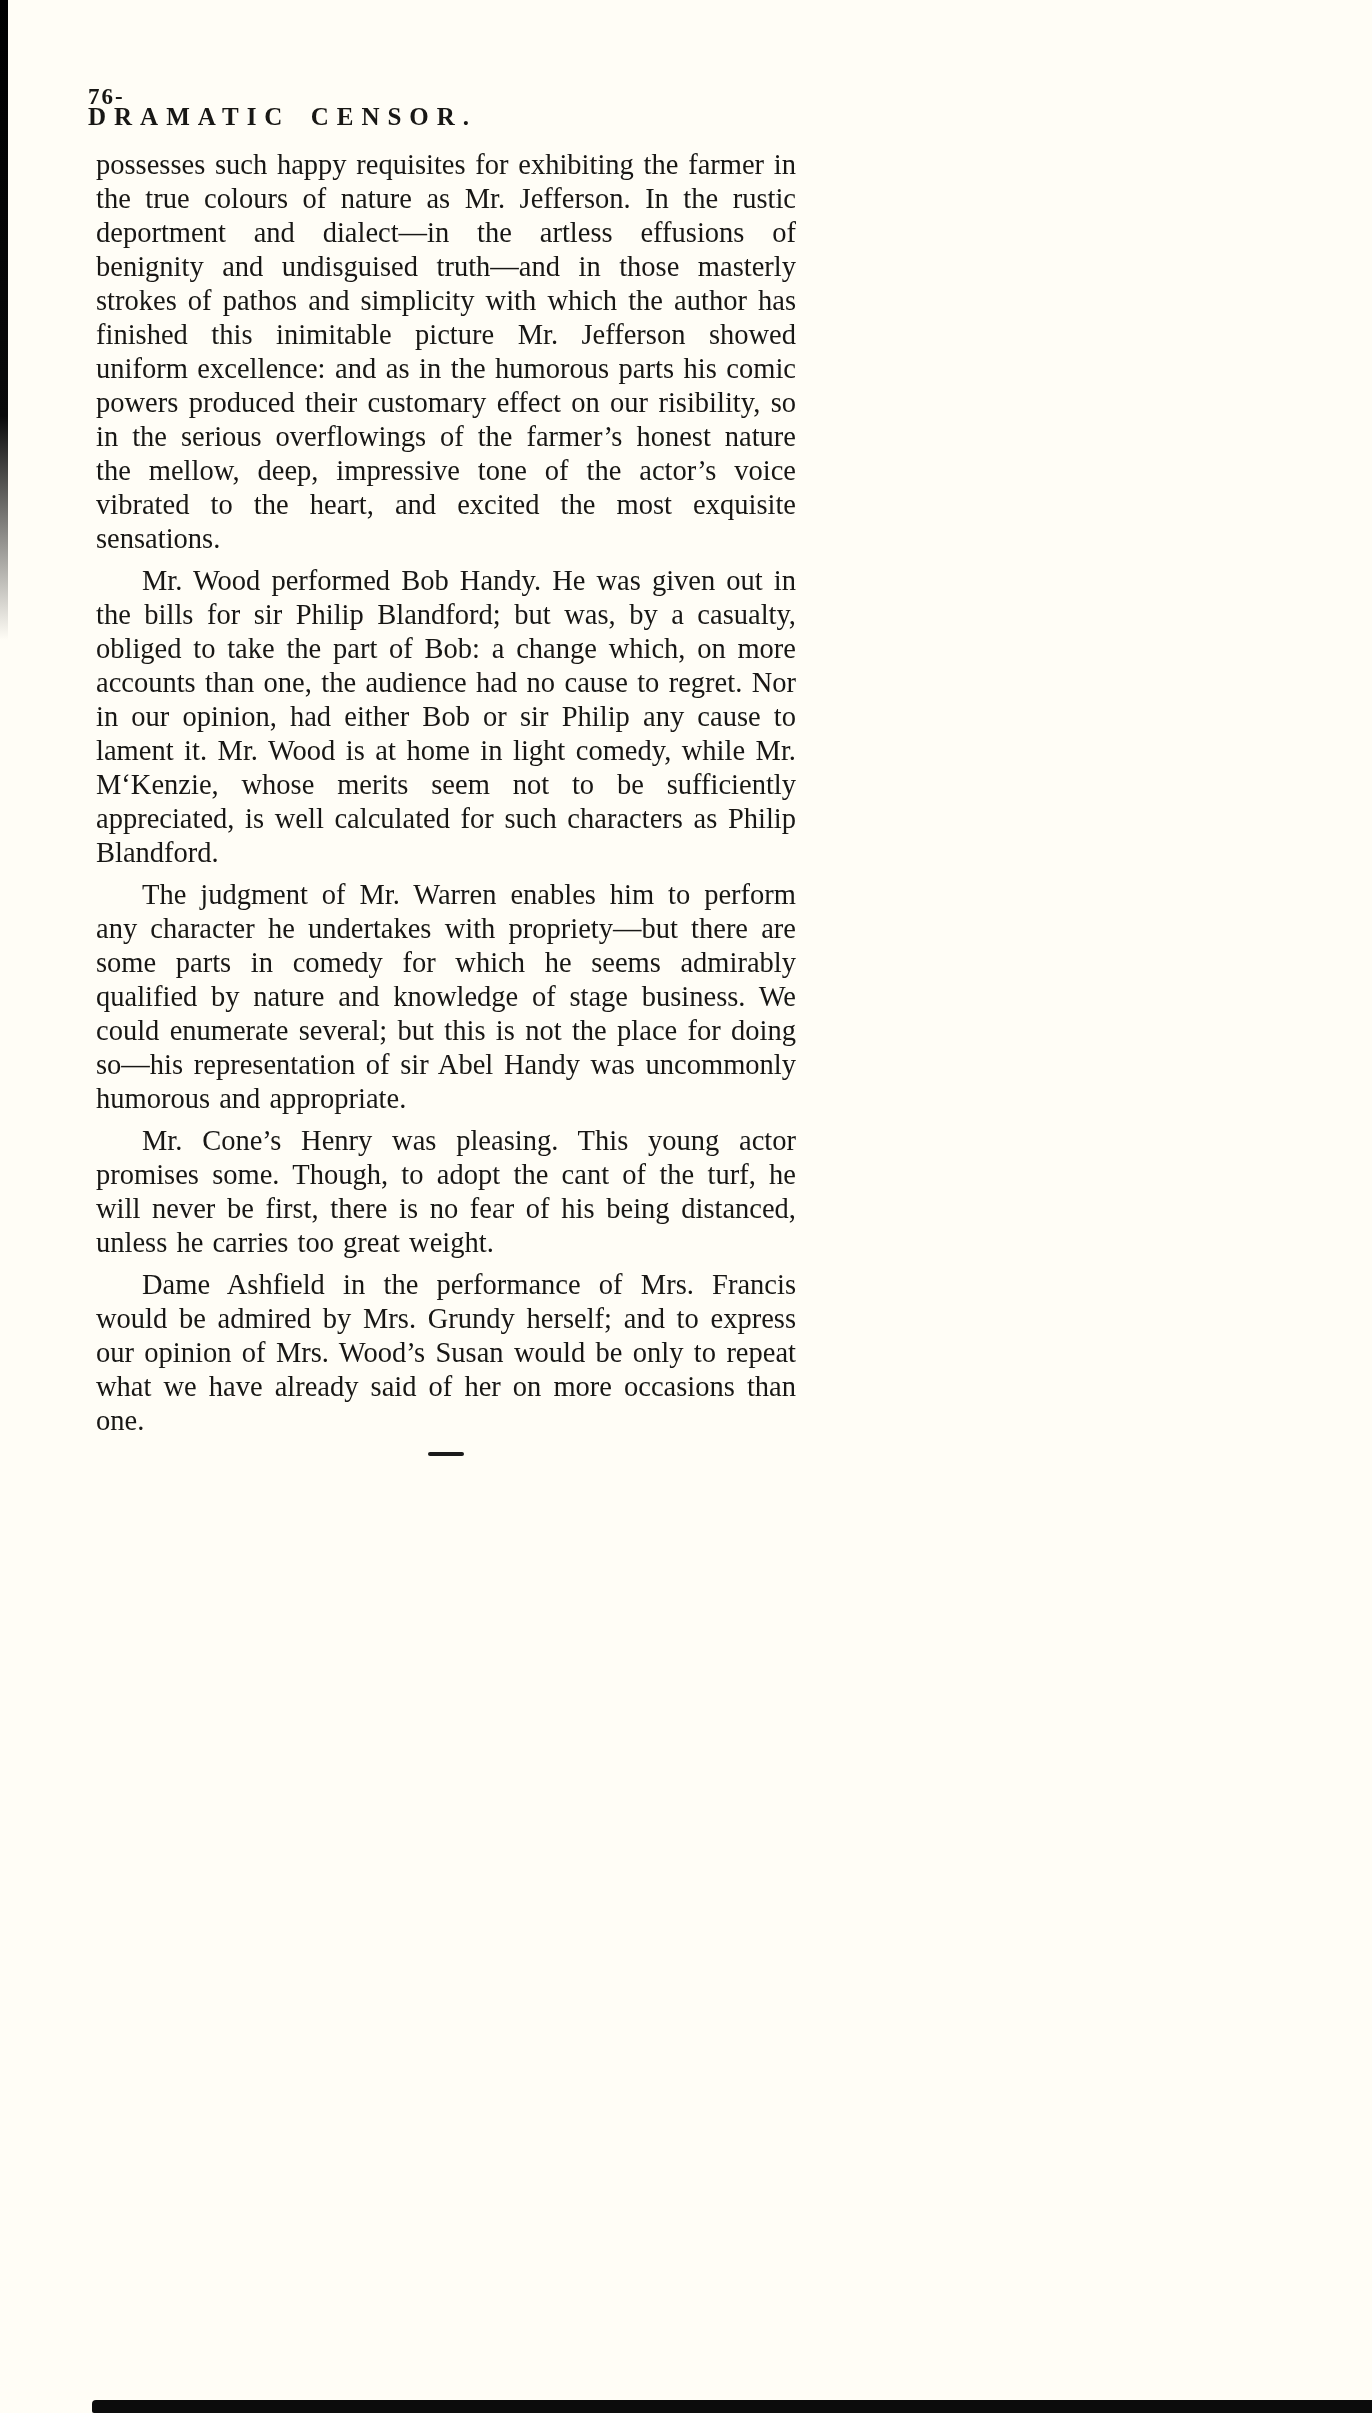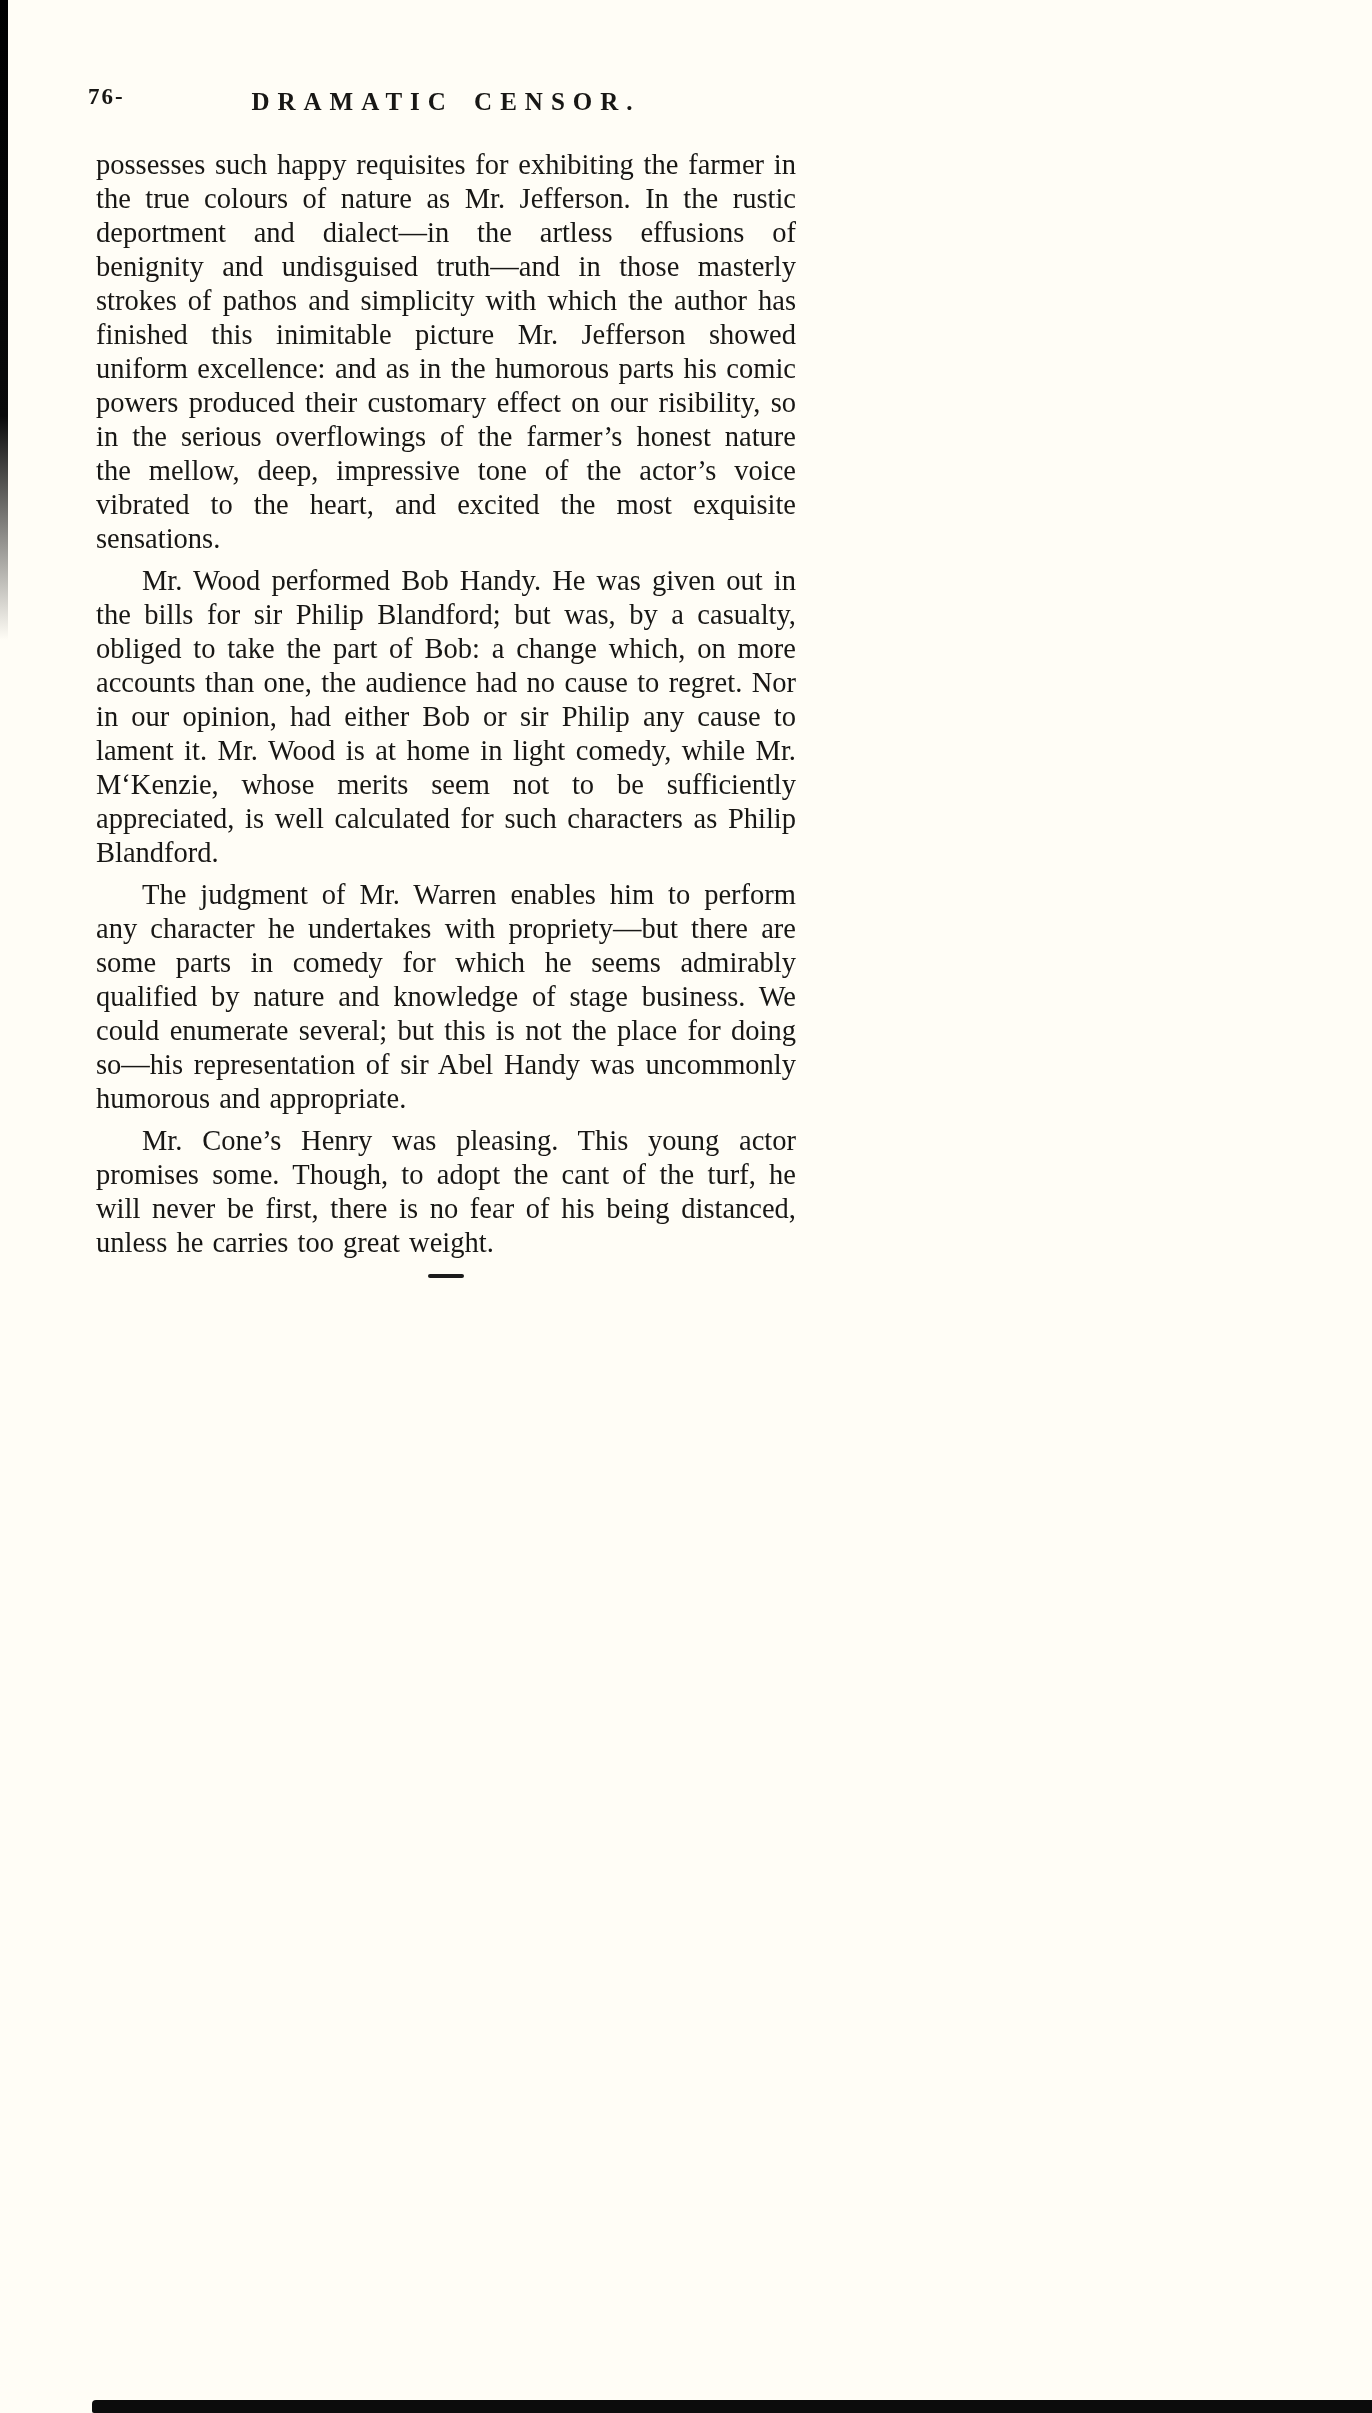--- a/index.html
+++ b/index.html
@@ -41,22 +41,22 @@
   }
   .page-number {
     position: absolute;
     left: 0; top: 0;
     font-size: 23px;
     font-weight: bold;
     letter-spacing: 2px;
   }
   .running-title {
     position: absolute;
-    left: 0; right: 0; top: 4px;
-    text-align: center;
+    left: 0; right: 0; top: 19px;
+    text-align: left;
     font-size: 25px;
     font-weight: 600;
     letter-spacing: 8px;
     word-spacing: 6px;
   }
 
   
   .body-text {
     position: absolute;
     left: 88px; top: 140px;
@@ -87,20 +87,21 @@
   <div class="header">
     <span class="page-number">76-</span>
     <div class="running-title">DRAMATIC CENSOR.</div>
   </div>
 
   <div class="body-text">
     <p>possesses such happy requisites for exhibiting the farmer in the true colours of nature as Mr. Jefferson. In the rustic deportment and dialect—in the artless effusions of benignity and undisguised truth—and in those masterly strokes of pathos and simplicity with which the author has finished this inimitable picture Mr. Jefferson showed uniform excellence: and as in the humorous parts his comic powers produced their customary effect on our risibility, so in the serious overflowings of the farmer’s honest nature the mellow, deep, impressive tone of the actor’s voice vibrated to the heart, and excited the most exquisite sensations.</p>
     <p class="indent">Mr. Wood performed Bob Handy. He was given out in the bills for sir Philip Blandford; but was, by a casualty, obliged to take the part of Bob: a change which, on more accounts than one, the audience had no cause to regret. Nor in our opinion, had either Bob or sir Philip any cause to lament it. Mr. Wood is at home in light comedy, while Mr. M‘Kenzie, whose merits seem not to be sufficiently appreciated, is well calculated for such characters as Philip Blandford.</p>
     <p class="indent">The judgment of Mr. Warren enables him to perform any character he undertakes with propriety—but there are some parts in comedy for which he seems admirably qualified by nature and knowledge of stage business. We could enumerate several; but this is not the place for doing so—his representation of sir Abel Handy was uncommonly humorous and appropriate.</p>
     <p class="indent">Mr. Cone’s Henry was pleasing. This young actor promises some. Though, to adopt the cant of the turf, he will never be first, there is no fear of his being distanced, unless he carries too great weight.</p>
+    <p class="indent">Dame Ashfield in the performance of Mrs. Francis would be admired by Mrs. Grundy herself; and to express our opinion of Mrs. Wood’s Susan would be only to repeat what we have already said of her on more occasions than one.</p>
 
     <div class="divider"></div>
 
   </div>
 
   <div class="scan-bar-bottom"></div>
 
 </div>
 
 </body></html>

